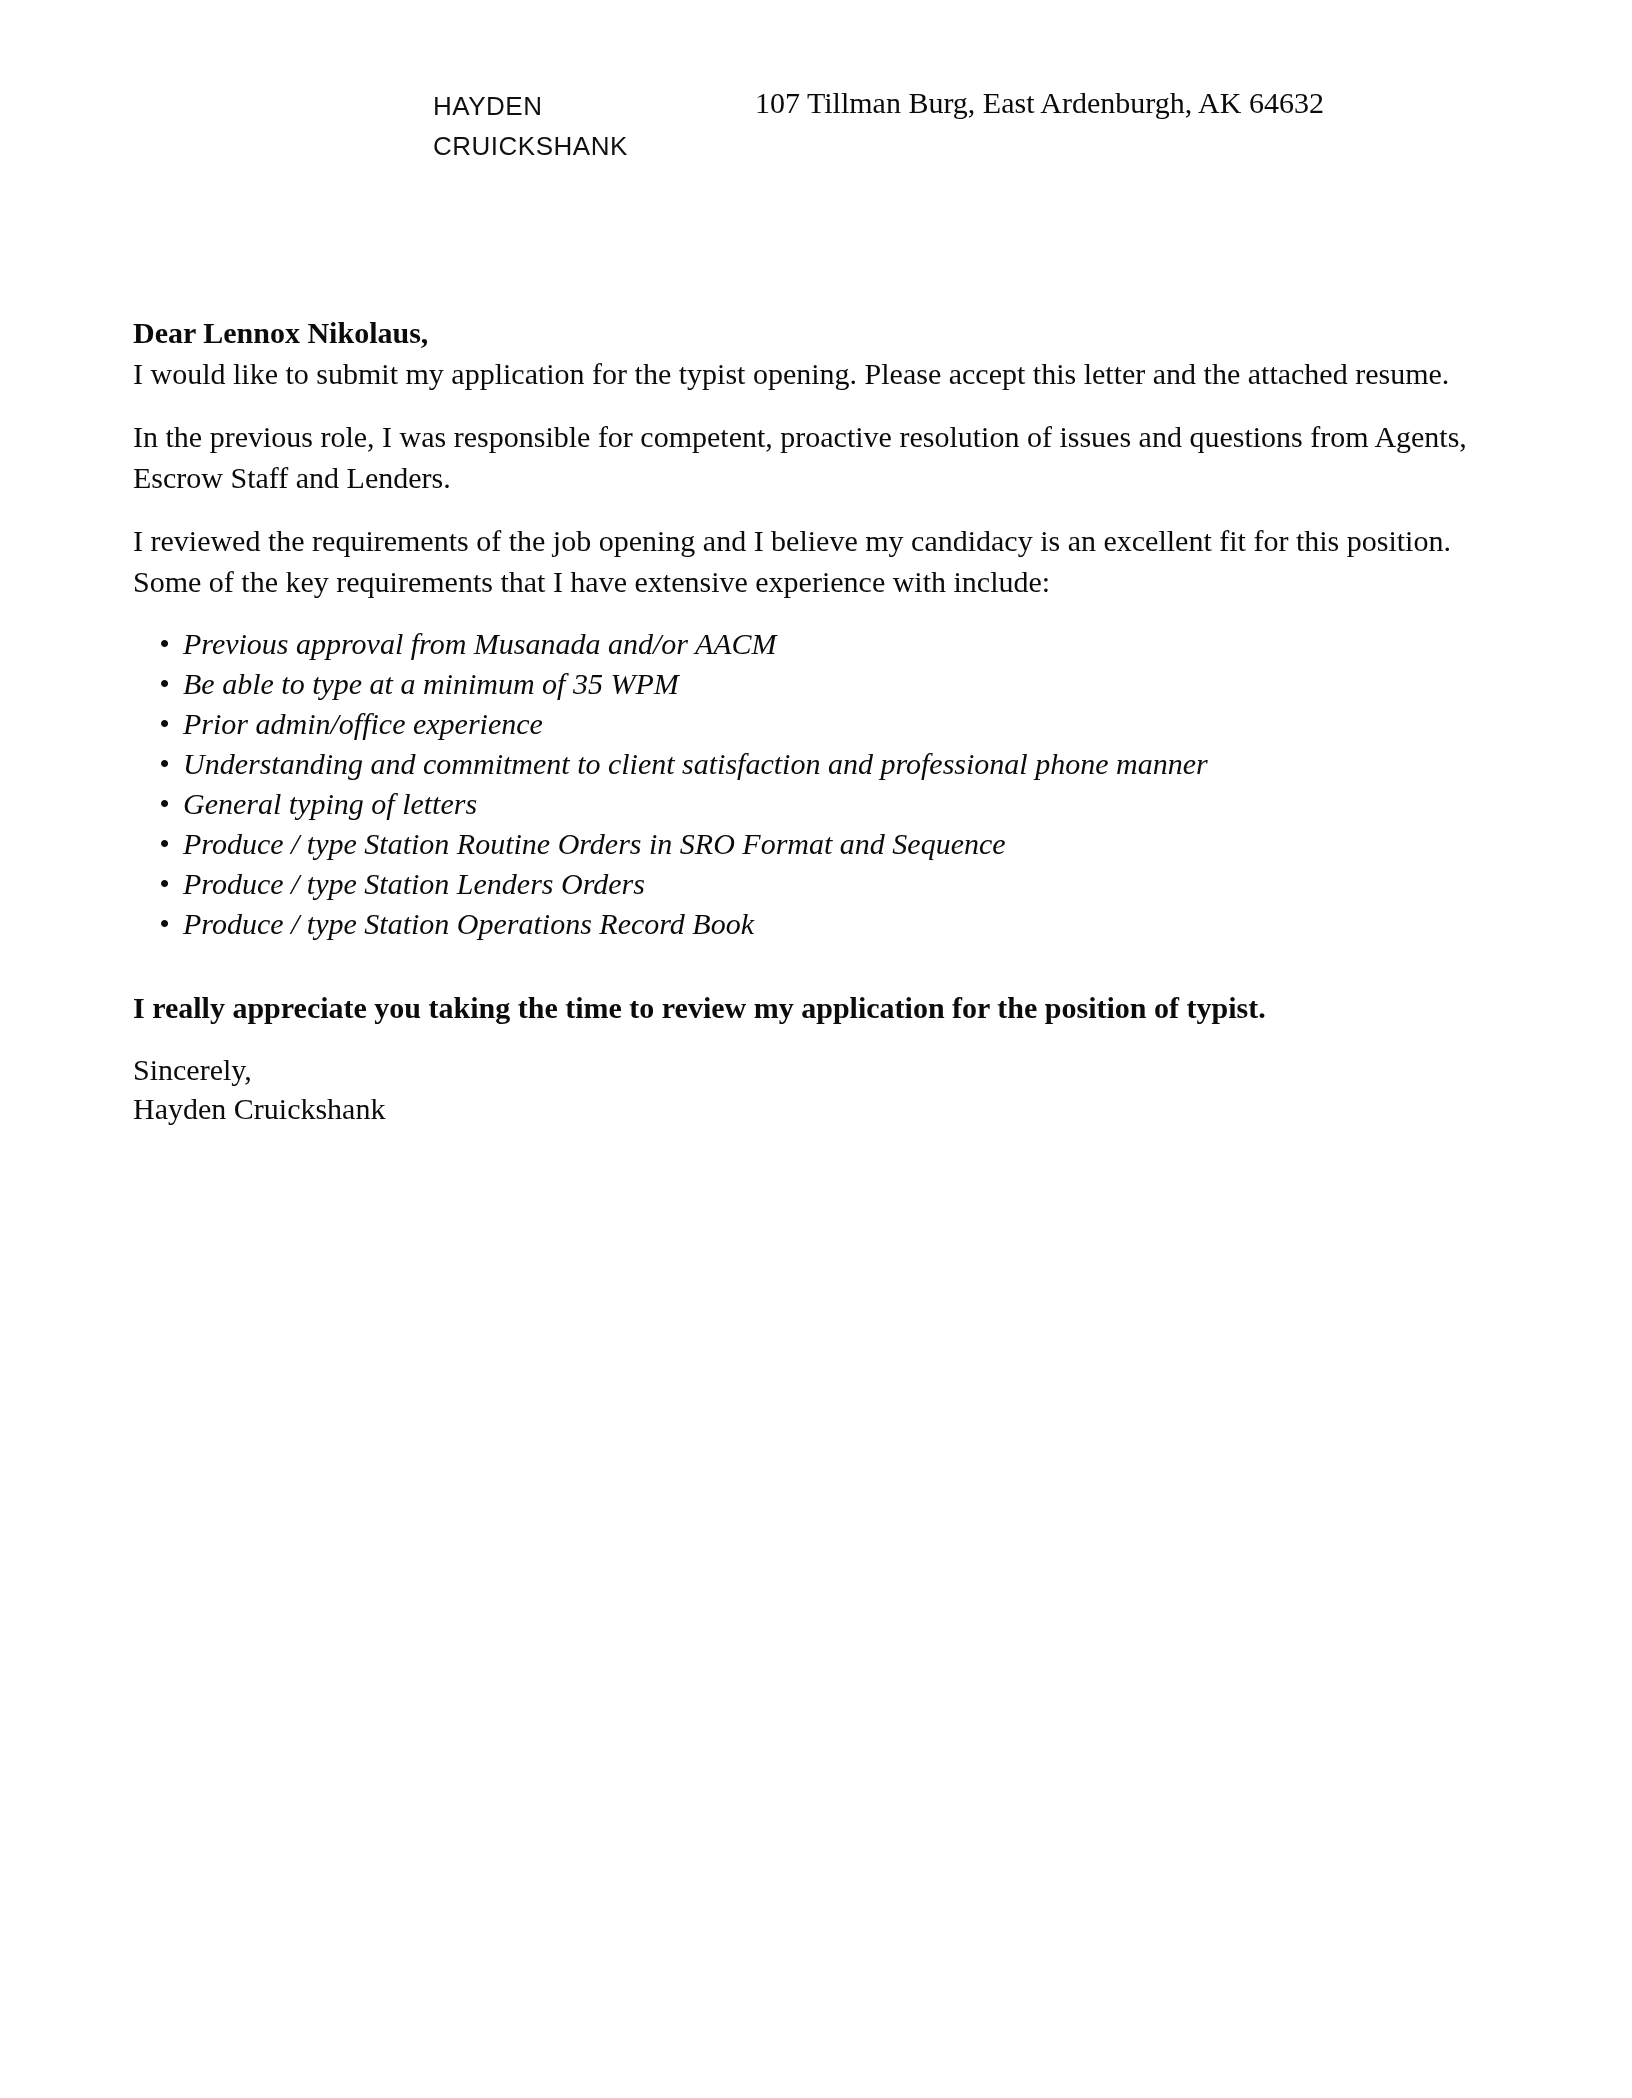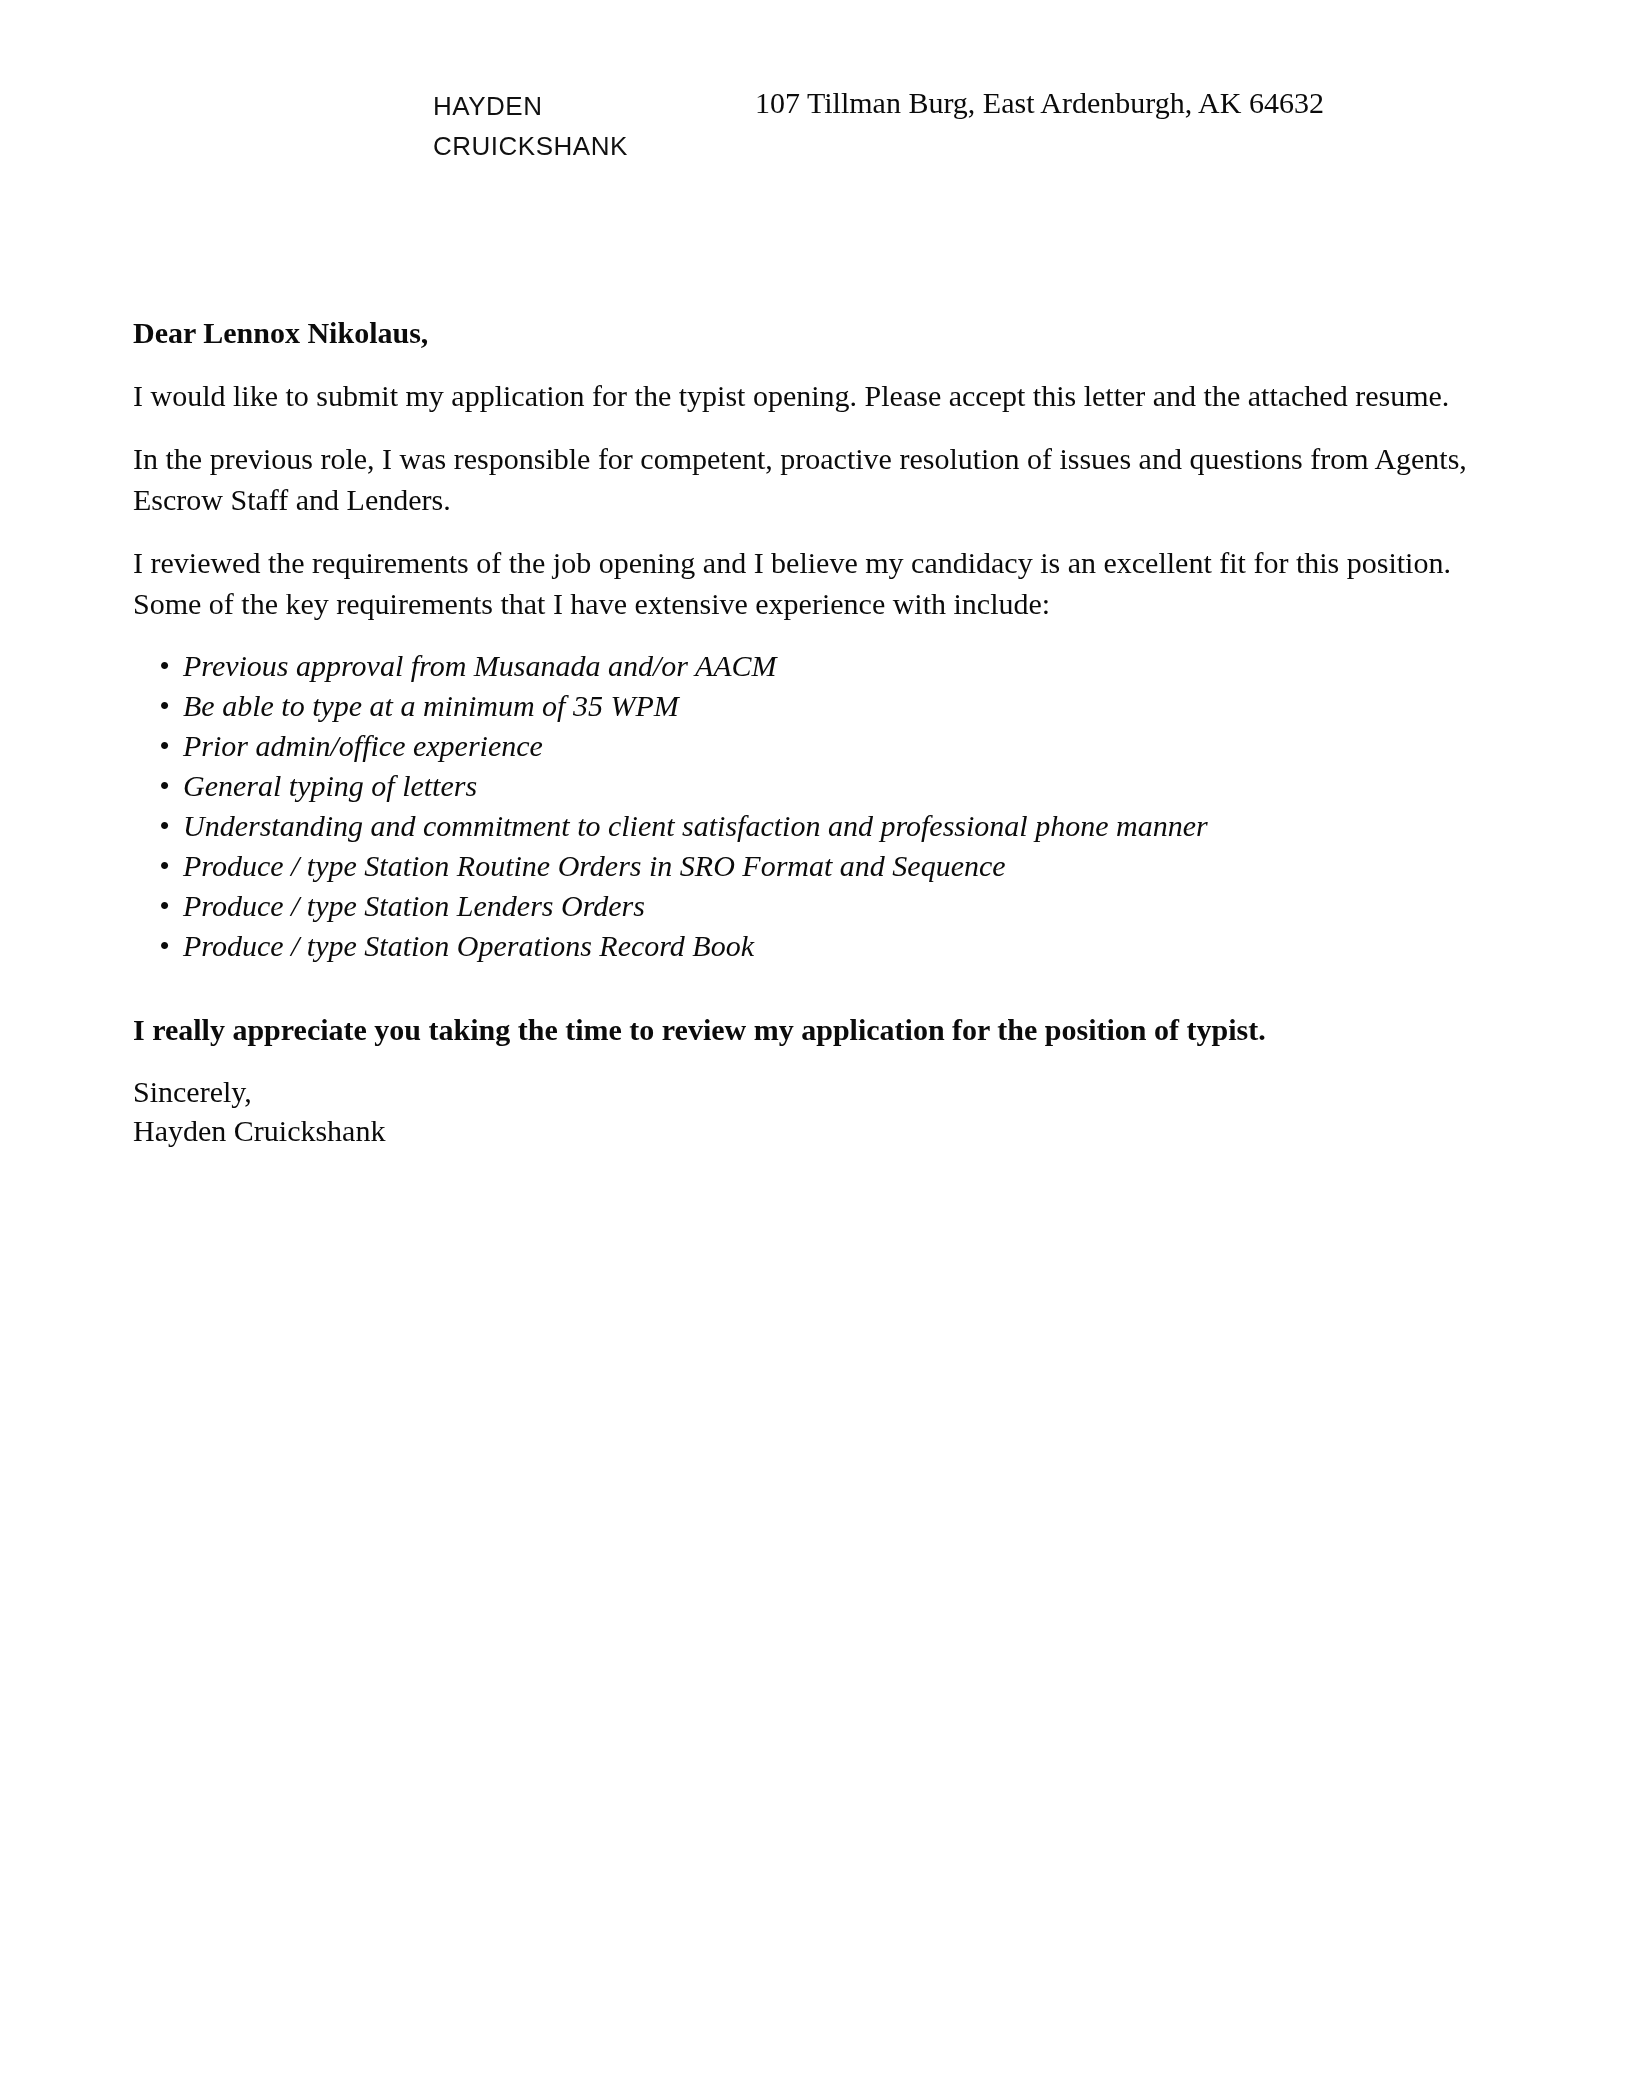--- a/index.html
+++ b/index.html
@@ -35,21 +35,20 @@
     .body-content {
       position: absolute;
       left: 133px;
       top: 312px;
       width: 1372px;
       font-size: 30px;
       line-height: 41px;
     }
     .greeting {
       font-weight: bold;
-      margin-bottom: 22px;
     }
     .para {
       margin-bottom: 22px;
     }
     .bullets {
       list-style: none;
       margin: 4px 0 0 0;
       padding: 0;
       font-style: italic;
     }
@@ -92,22 +91,22 @@
     <p class="para">I would like to submit my application for the typist opening. Please accept this letter and the attached resume.</p>
 
     <p class="para">In the previous role, I was responsible for competent, proactive resolution of issues and questions from Agents, Escrow Staff and Lenders.</p>
 
     <p class="para">I reviewed the requirements of the job opening and I believe my candidacy is an excellent fit for this position. Some of the key requirements that I have extensive experience with include:</p>
 
     <ul class="bullets">
       <li>Previous approval from Musanada and/or AACM</li>
       <li>Be able to type at a minimum of 35 WPM</li>
       <li>Prior admin/office experience</li>
+      <li>Understanding and commitment to client satisfaction and professional phone manner</li>
       <li>General typing of letters</li>
-      <li>Understanding and commitment to client satisfaction and professional phone manner</li>
       <li>Produce / type Station Routine Orders in SRO Format and Sequence</li>
       <li>Produce / type Station Lenders Orders</li>
       <li>Produce / type Station Operations Record Book</li>
     </ul>
 
     <p class="closing">I really appreciate you taking the time to review my application for the position of typist.</p>
 
     <div class="signoff-block">
       <div>Sincerely,</div>
       <div>Hayden Cruickshank</div>

